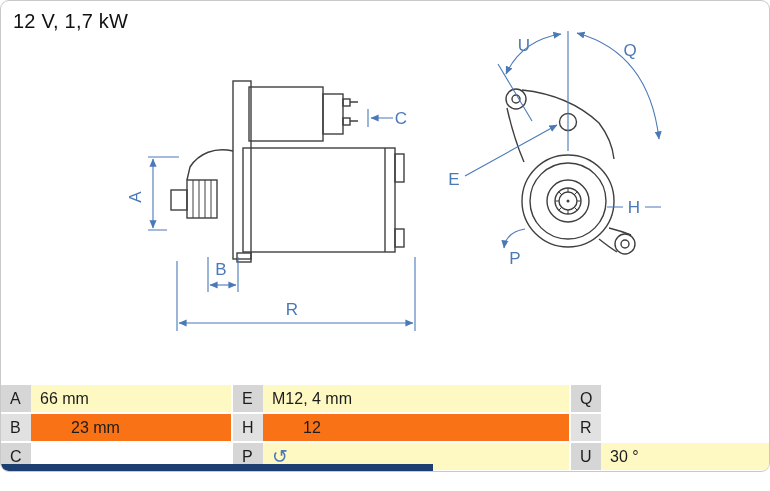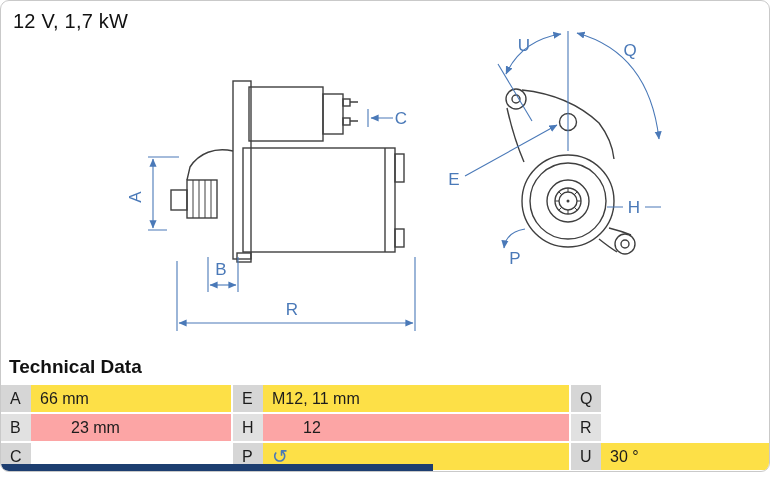--- a/index.html
+++ b/index.html
@@ -16,22 +16,22 @@
   .dimtext { fill:#4a79b8; font-size:17px; font-family:"Liberation Sans",sans-serif; }
   .tech-heading {
     position:absolute; top:355px; left:8px; font-size:19px; font-weight:700; color:#111;
   }
   .tech-table { position:absolute; top:384px; left:0; width:770px; font-size:16px; color:#1c1c1c; }
   .trow { display:flex; height:27px; line-height:27px; margin-bottom:2px; }
   .pair { display:flex; margin-right:2px; }
   .p1 { width:230px; } .p2 { width:336px; } .p3 { flex:1; margin-right:0; }
   .kcell { width:30px; padding-left:9px; box-sizing:border-box; flex:none; }
   .vcell { flex:1; padding-left:9px; box-sizing:border-box; white-space:nowrap; overflow:hidden; }
-  .r-odd  .kcell { background:#d6d6d6; } .r-odd  .vcell { background:#fde047; }
-  .r-even .kcell { background:#e1e1e1; } .r-even .vcell { background:#fca5a5;padding-left:40px; }
+  .r-odd  .kcell { background:#d6d6d6; } .r-odd  .vcell { background:#fef9c3; }
+  .r-even .kcell { background:#e1e1e1; } .r-even .vcell { background:#f97316;padding-left:40px; }
   .rot { color:#4a79b8; font-size:19px; line-height:27px; }
   .bottom-bar {
     position:absolute; left:0; bottom:0; width:432px; height:7px;
     background:#1d3e70; border-bottom-left-radius:8px;
   }
 </style>
 </head>
 <body>
 
 <div class="frame">
@@ -131,31 +131,30 @@
       <text class="dimtext" x="400" y="123">C</text>
       <text class="dimtext" x="291" y="314">R</text>
       <text class="dimtext" x="523" y="50">U</text>
       <text class="dimtext" x="629" y="55">Q</text>
       <text class="dimtext" x="453" y="184">E</text>
       <text class="dimtext" x="633" y="212">H</text>
       <text class="dimtext" x="514" y="263">P</text>
     </g>
   </svg>
 
-  <div class="tech-heading">Technical Data</div>
 
   <div class="tech-table">
     <div class="trow r-odd">
       <div class="pair p1">
         <div class="kcell">A</div>
         <div class="vcell">66 mm</div>
       </div>
       <div class="pair p2">
         <div class="kcell">E</div>
-        <div class="vcell">M12, 11 mm</div>
+        <div class="vcell">M12, 4 mm</div>
       </div>
       <div class="pair p3">
         <div class="kcell">Q</div>
       </div>
     </div>
     <div class="trow r-even">
       <div class="pair p1">
         <div class="kcell">B</div>
         <div class="vcell">23 mm</div>
       </div>

